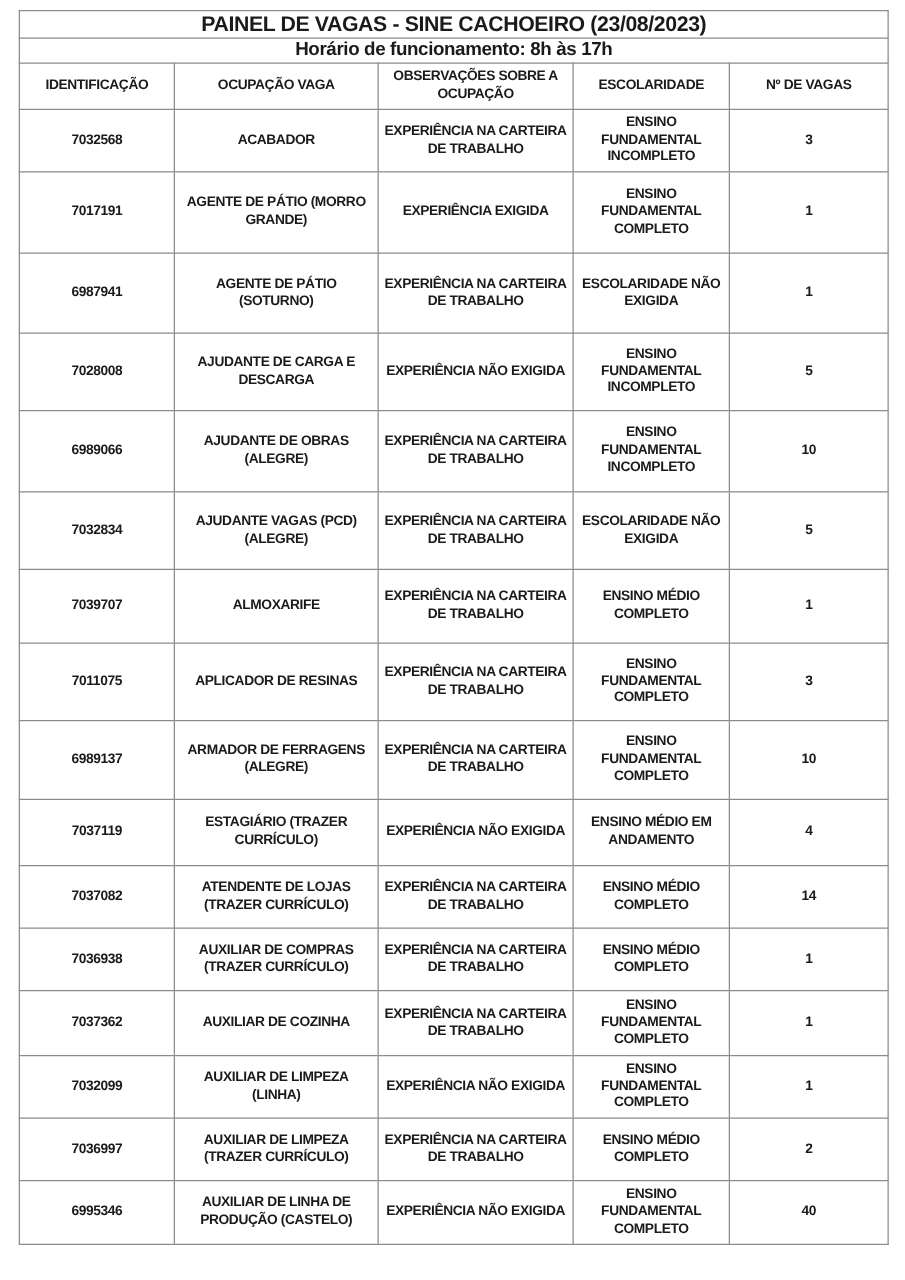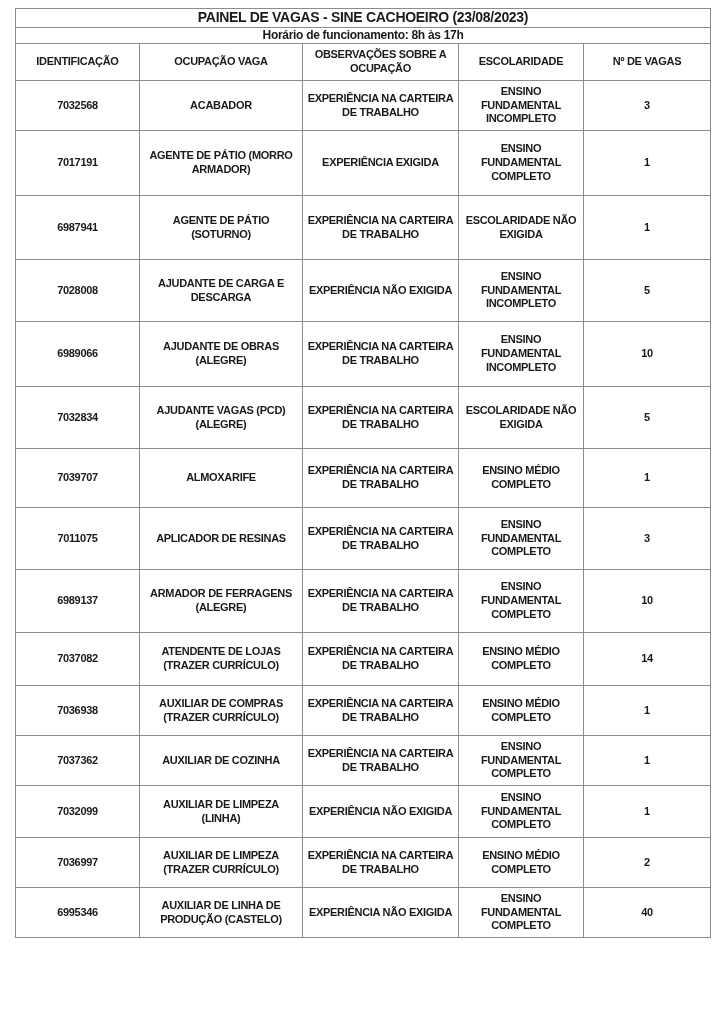--- a/index.html
+++ b/index.html
@@ -29,26 +29,26 @@
     vertical-align: middle;
     font-weight: bold;
     font-size: 11px;
     line-height: 1.25;
     letter-spacing: -0.3px;
     padding: 1px 3px;
     overflow: hidden;
   }
   tr.title-row th {
     height: 18px;
-    font-size: 14px;
+    font-size: 17px;
     padding: 0 3px;
   }
   tr.subtitle-row th {
     height: 14px;
-    font-size: 12px;
+    font-size: 15px;
     padding: 0 3px;
   }
   tr.header-row th {
     height: 34px;
     font-size: 11px;
   }
   tbody tr          { height: 50px; }
   tbody tr:nth-child(2)  { height: 65px; }
   tbody tr:nth-child(3)  { height: 64px; }
   tbody tr:nth-child(4)  { height: 62px; }
@@ -90,21 +90,21 @@
   <tbody>
       <tr>
         <td>7032568</td>
         <td>ACABADOR</td>
         <td>EXPERIÊNCIA NA CARTEIRA DE TRABALHO</td>
         <td>ENSINO FUNDAMENTAL INCOMPLETO</td>
         <td>3</td>
       </tr>
       <tr>
         <td>7017191</td>
-        <td>AGENTE DE PÁTIO (MORRO ARMADOR)</td>
+        <td>AGENTE DE PÁTIO (MORRO GRANDE)</td>
         <td>EXPERIÊNCIA EXIGIDA</td>
         <td>ENSINO FUNDAMENTAL COMPLETO</td>
         <td>1</td>
       </tr>
       <tr>
         <td>6987941</td>
         <td>AGENTE DE PÁTIO (SOTURNO)</td>
         <td>EXPERIÊNCIA NA CARTEIRA DE TRABALHO</td>
         <td>ESCOLARIDADE NÃO EXIGIDA</td>
         <td>1</td>
@@ -143,20 +143,27 @@
         <td>EXPERIÊNCIA NA CARTEIRA DE TRABALHO</td>
         <td>ENSINO FUNDAMENTAL COMPLETO</td>
         <td>3</td>
       </tr>
       <tr>
         <td>6989137</td>
         <td>ARMADOR DE FERRAGENS (ALEGRE)</td>
         <td>EXPERIÊNCIA NA CARTEIRA DE TRABALHO</td>
         <td>ENSINO FUNDAMENTAL COMPLETO</td>
         <td>10</td>
+      </tr>
+      <tr>
+        <td>7037119</td>
+        <td>ESTAGIÁRIO (TRAZER CURRÍCULO)</td>
+        <td>EXPERIÊNCIA NÃO EXIGIDA</td>
+        <td>ENSINO MÉDIO EM ANDAMENTO</td>
+        <td>4</td>
       </tr>
       <tr>
         <td>7037082</td>
         <td>ATENDENTE DE LOJAS (TRAZER CURRÍCULO)</td>
         <td>EXPERIÊNCIA NA CARTEIRA DE TRABALHO</td>
         <td>ENSINO MÉDIO COMPLETO</td>
         <td>14</td>
       </tr>
       <tr>
         <td>7036938</td>

